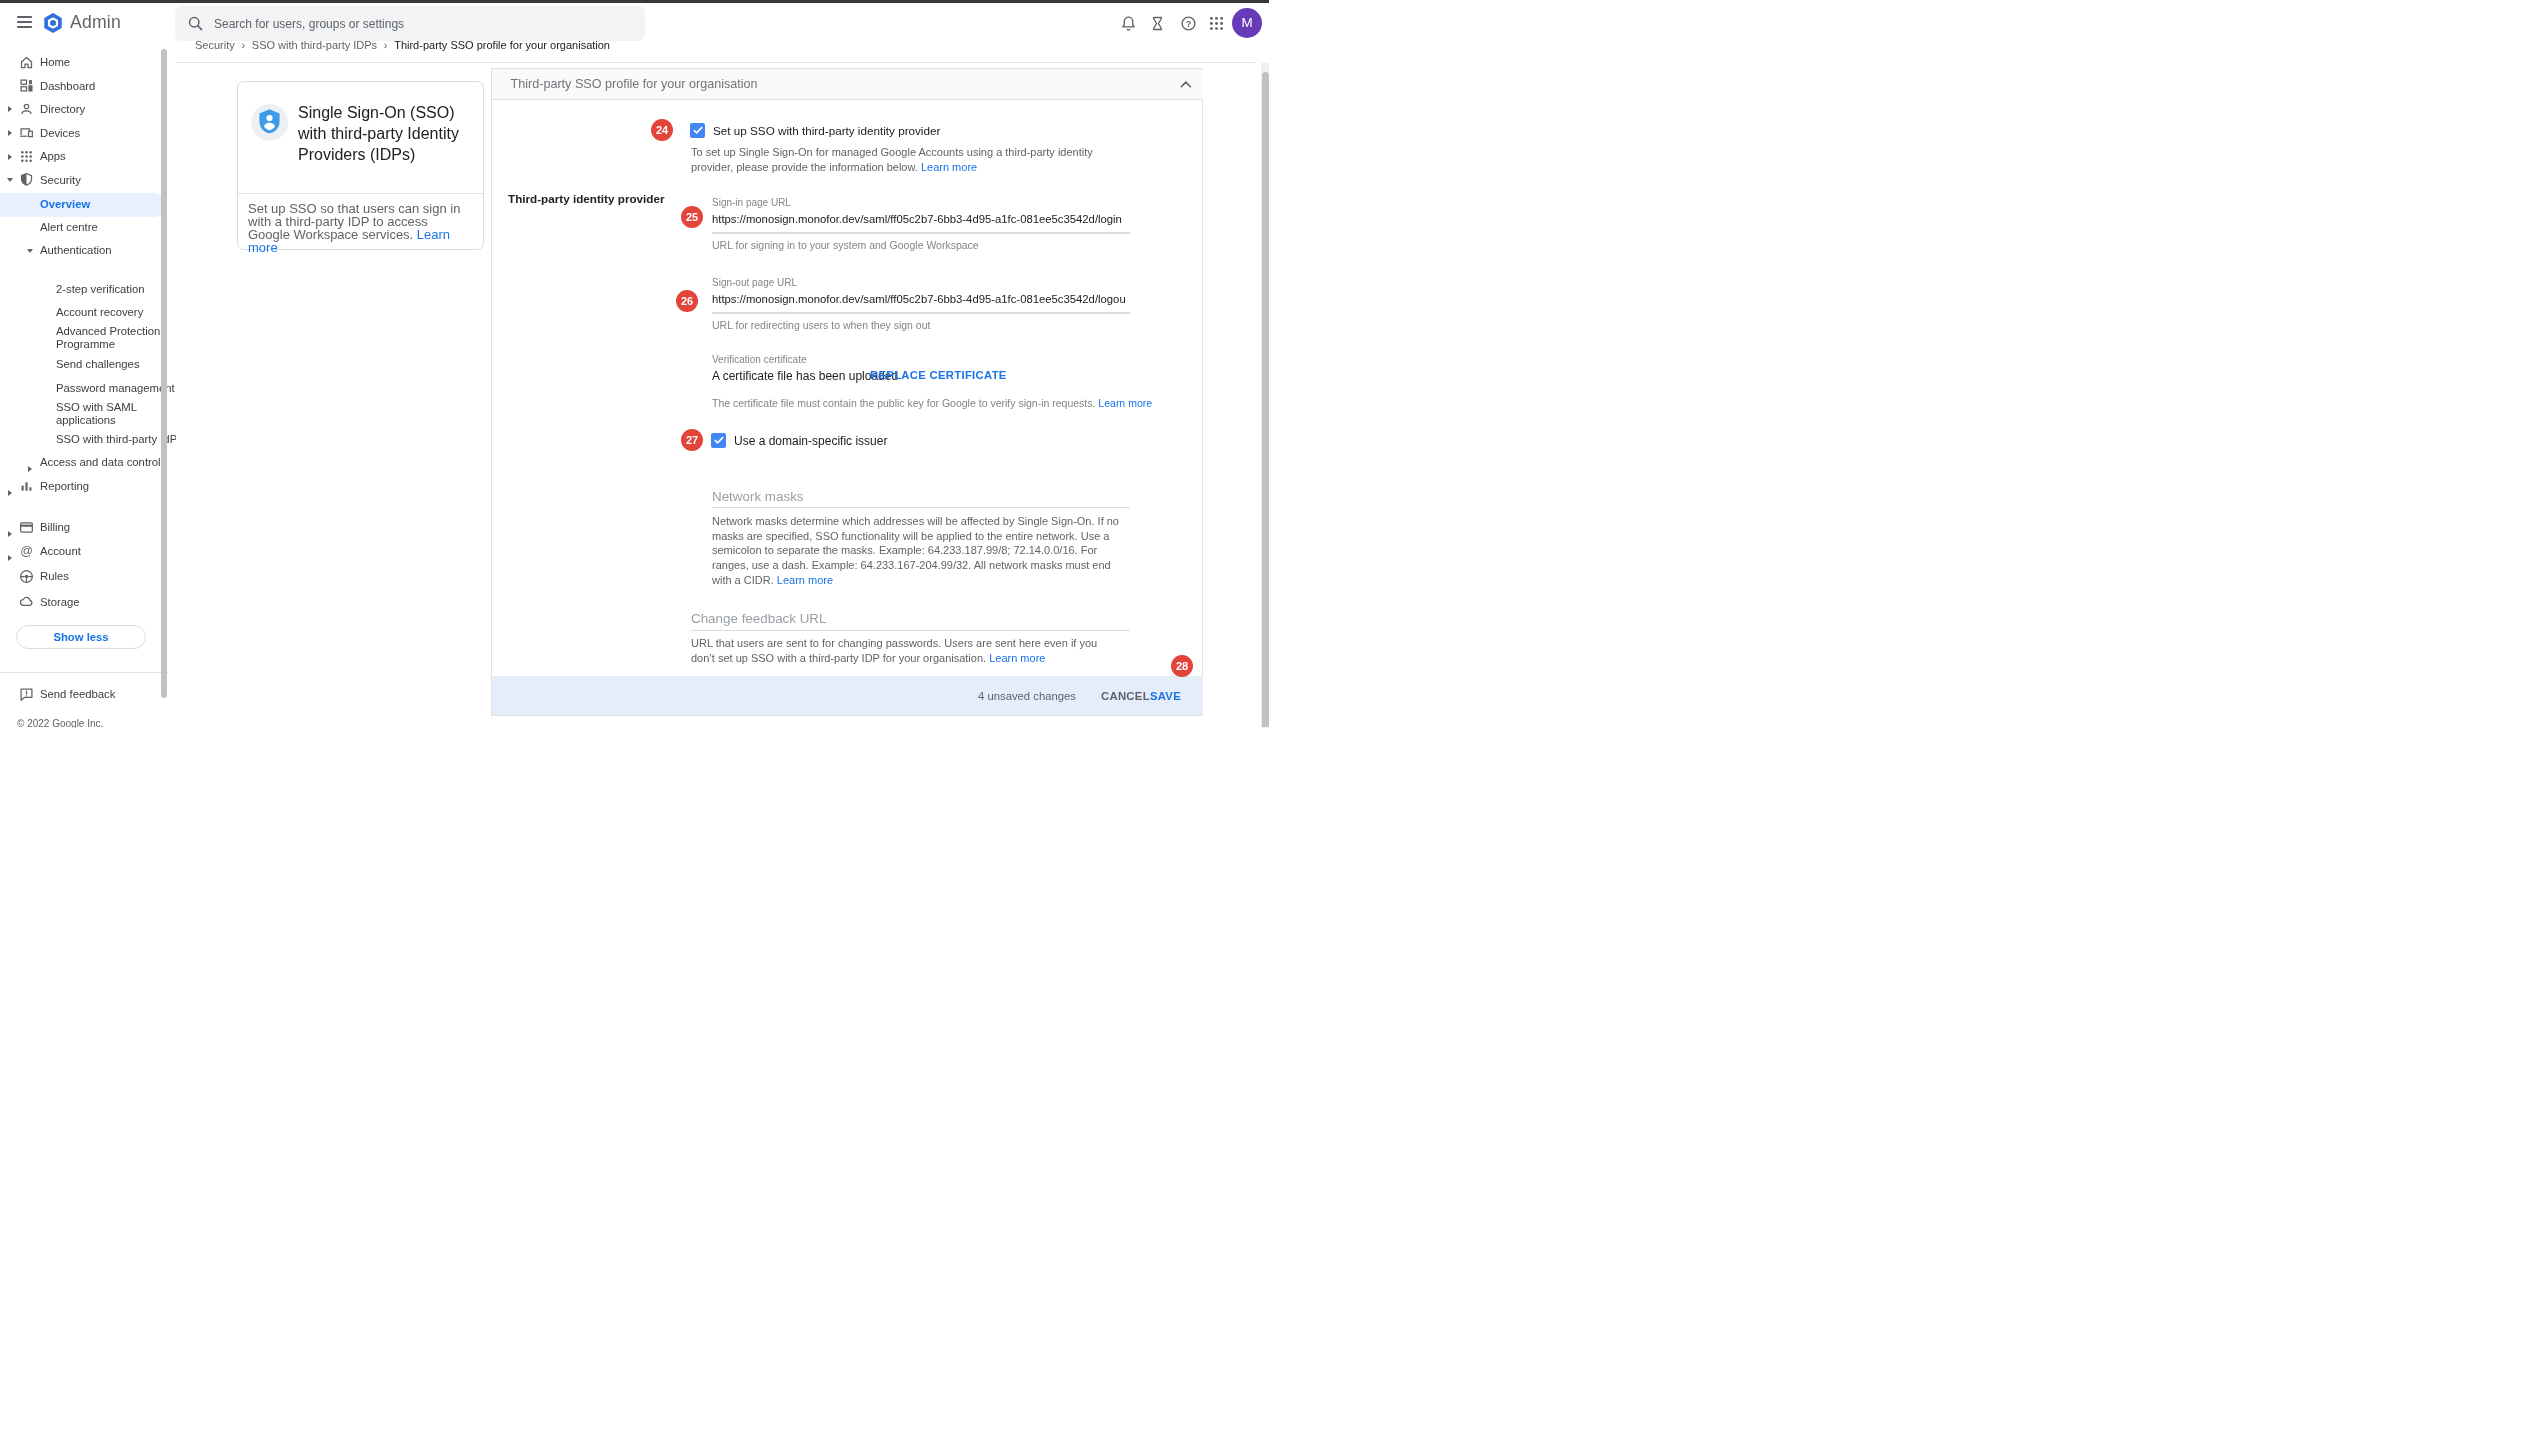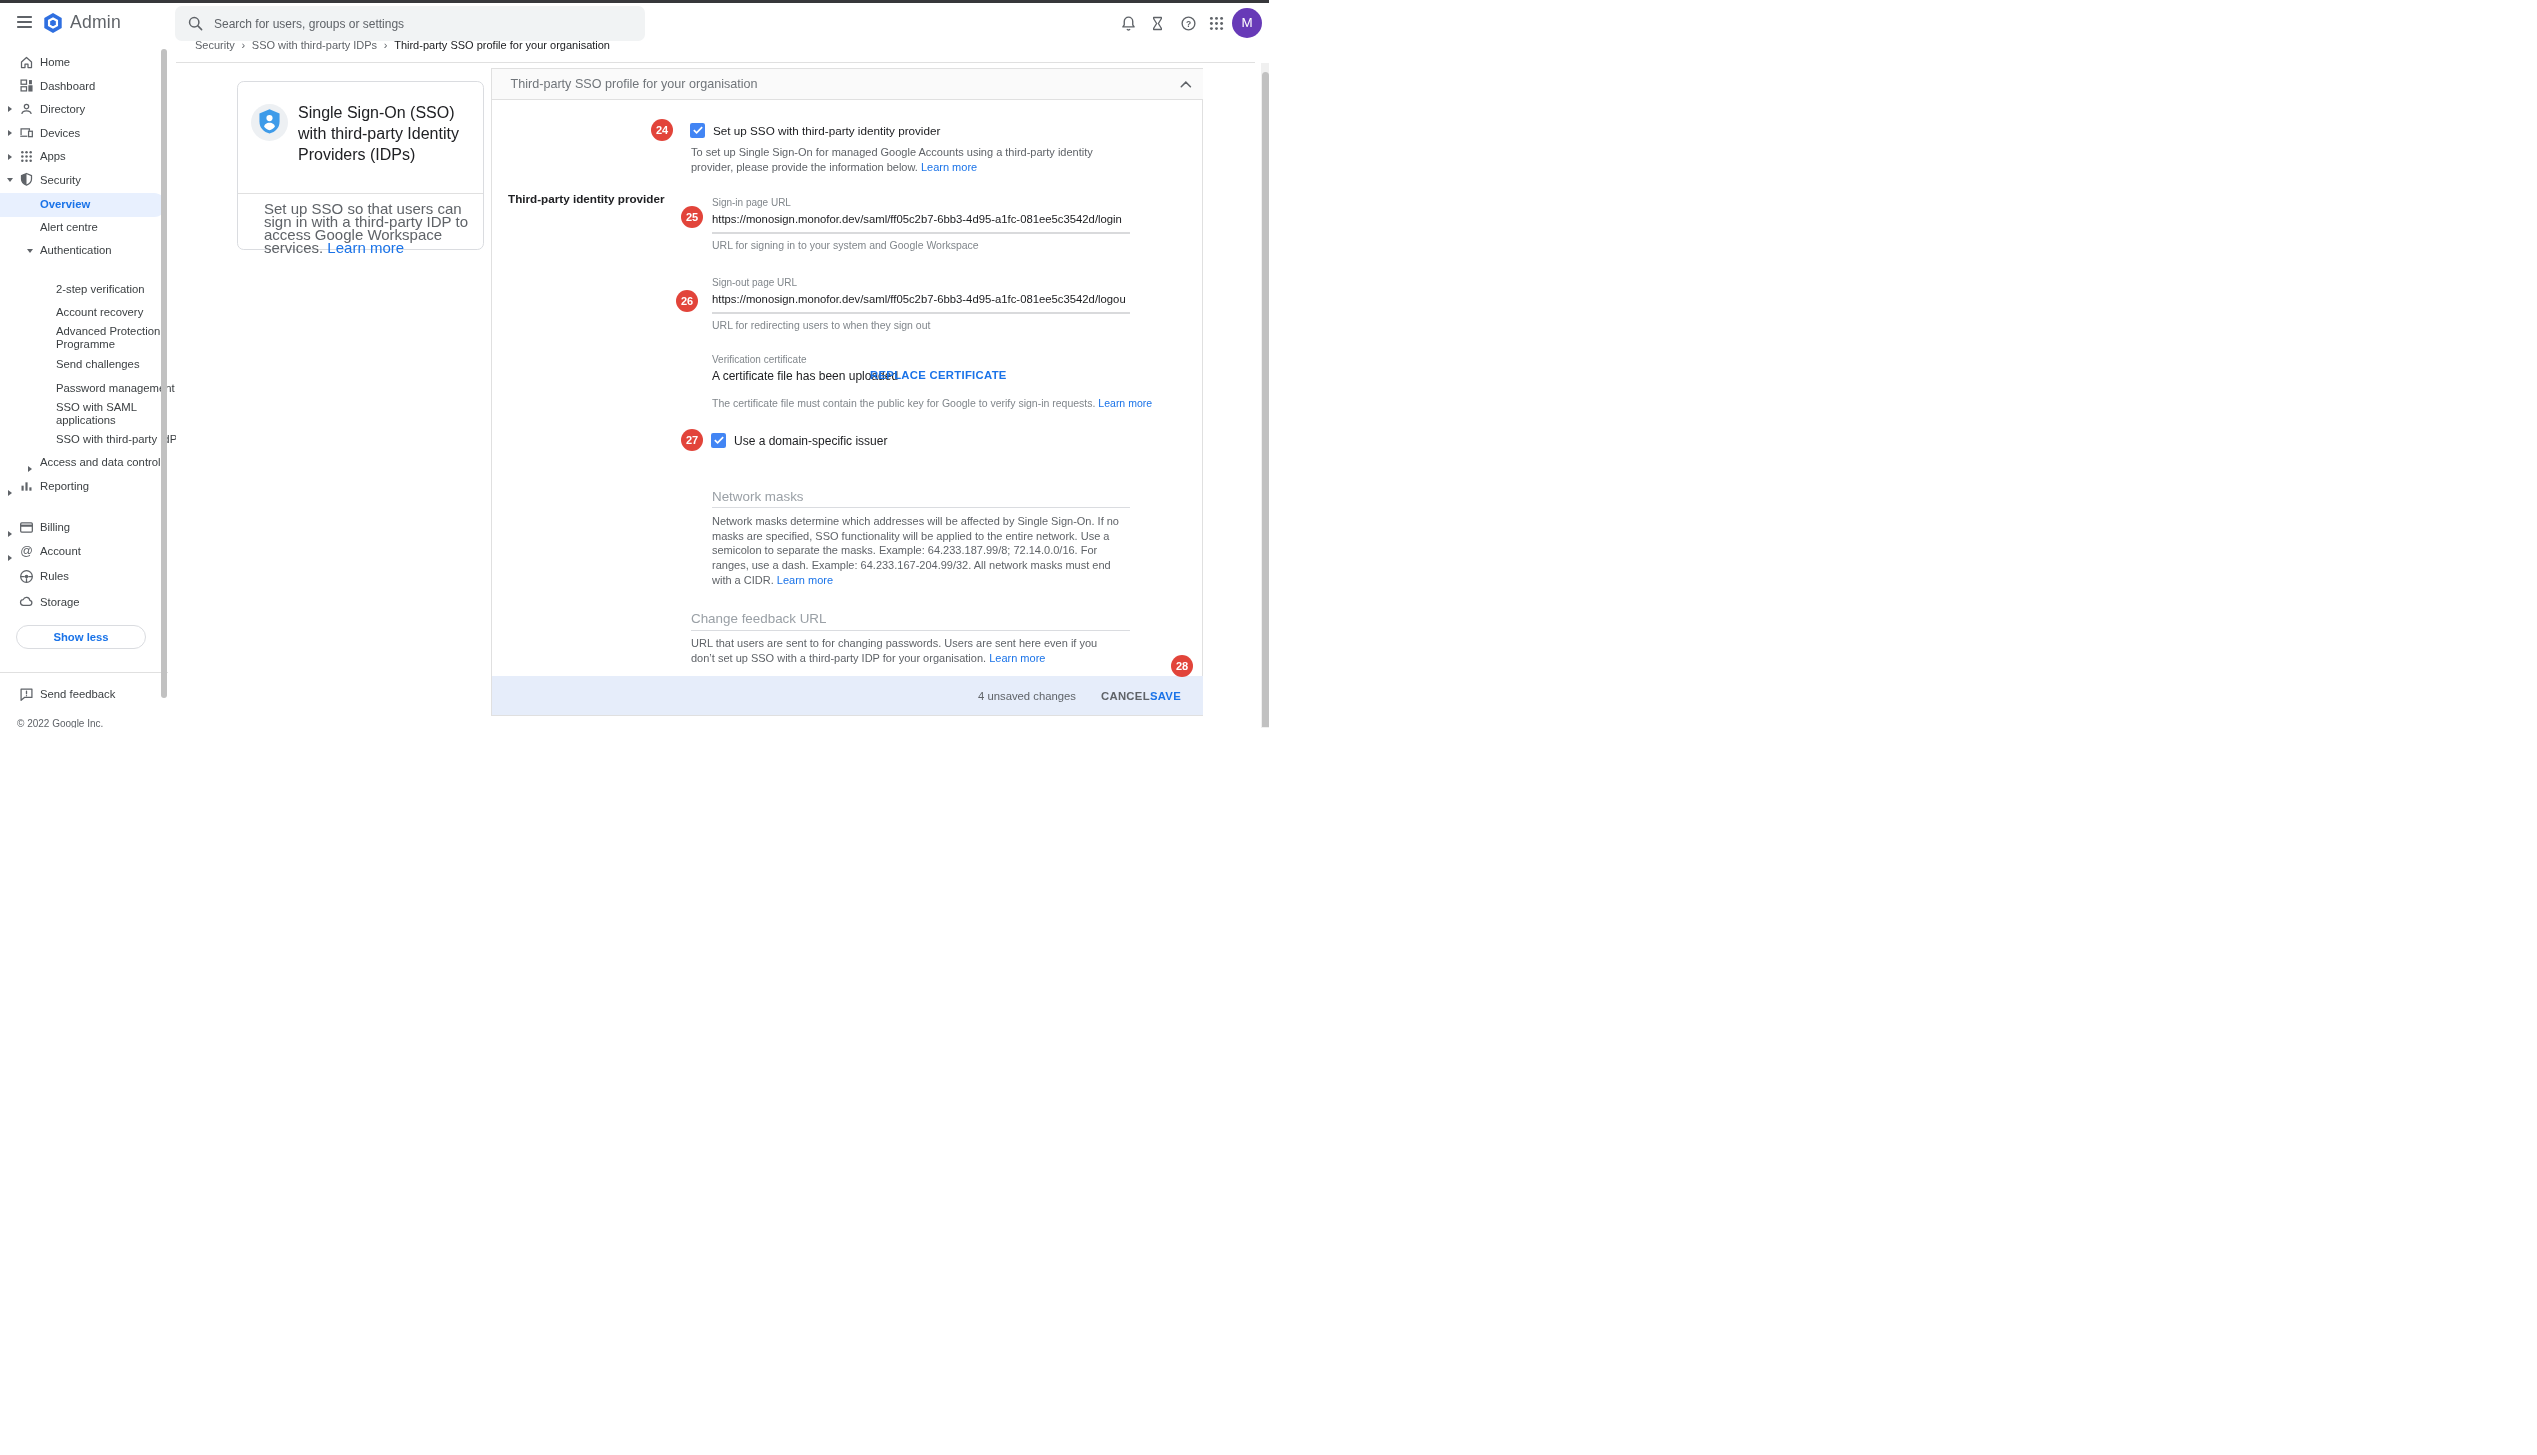--- a/index.html
+++ b/index.html
@@ -41,21 +41,21 @@
   .breadcrumb .last{color:#202124;}
   .crumb{cursor:pointer;}
   .bc-line{position:absolute;left:176px;top:62px;width:1079px;height:0.8px;background:#e0e0e0;}
 
   
   .card{position:absolute;left:237px;top:81px;width:247px;height:169px;border:0.8px solid #dadce0;border-radius:6.7px;background:#fff;box-sizing:border-box;}
   .card-icon-wrap{position:absolute;left:13.4px;top:22px;width:37px;height:37px;border-radius:50%;background:#edf0f3;}
   .card-icon-wrap svg{position:absolute;left:5px;top:4.2px;}
   .card-title{position:absolute;left:60px;top:20px;width:168px;font-size:16px;line-height:21px;color:#202124;}
   .card-div{position:absolute;left:0;top:111px;width:245px;height:0.8px;background:#e0e0e0;}
-  .card-body{position:absolute;left:26px;top:120px;width:220px;font-size:15px;line-height:13px;color:#5f6368;}
+  .card-body{position:absolute;left:10px;top:120px;width:220px;font-size:13px;line-height:13px;color:#5f6368;}
   a.lnk{color:#1a73e8;text-decoration:none;cursor:pointer;}
 
   
   .panel{position:absolute;left:491px;top:68px;width:712px;height:648px;background:#fff;border:0.8px solid #e0e0e0;box-sizing:border-box;}
   .panel-head{position:absolute;left:0;top:0;width:711px;height:30px;background:#fafafa;border-bottom:0.8px solid #e0e0e0;}
   .panel-title{position:absolute;left:18.5px;top:7.6px;font-size:12.6px;color:#70757a;}
   .collapse{position:absolute;left:688px;top:11px;cursor:pointer;}
 
   .row-label{position:absolute;left:16px;top:123px;font-size:11.7px;font-weight:bold;color:#202124;}
   .checkbox{position:absolute;width:15px;height:15px;background:#4285f4;border-radius:2.1px;cursor:pointer;}

